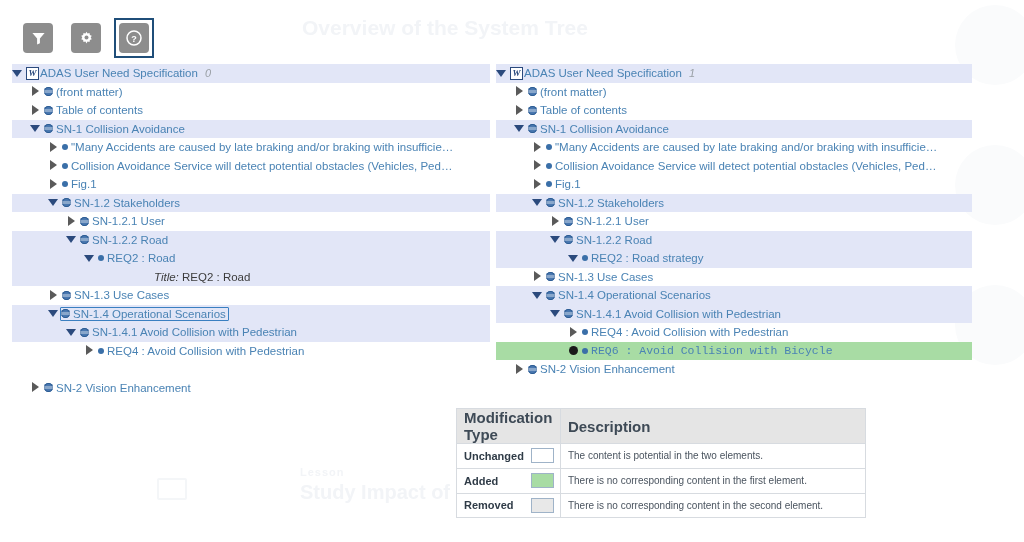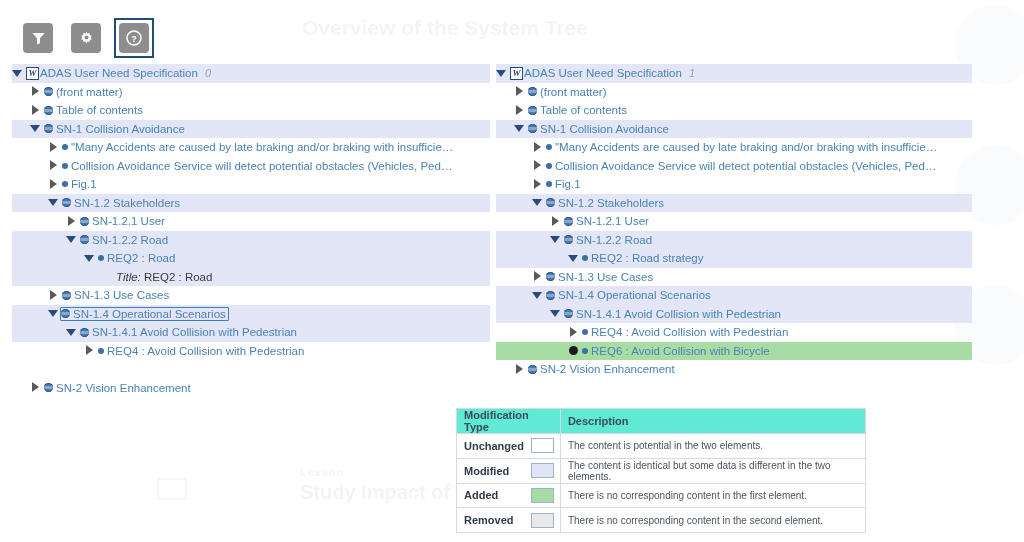--- a/index.html
+++ b/index.html
@@ -60,21 +60,21 @@
   .trow {
     position: relative;
     height: 18.5px;
     display: flex; align-items: center;
     font-size: 11.5px;
     color: #4a83b4;
     white-space: nowrap;
   }
   .trow.m-unchanged { background: transparent; text-align: center; }
   .trow.m-modified  { background: #e2e6f7; }
-  .trow.m-added     { background: #a8dca4; }
+  .trow.m-added     { background: #a8dca4; font-family: Liberation Mono, monospace; }
 
   .twist {
     width: 11px; height: 11px; flex: 0 0 11px;
     position: relative; margin-right: 3px; cursor: pointer;
   }
   .twist.closed::before {
     content: ""; position: absolute; left: 2px; top: 0px;
     border-left: 7px solid #5a5a5a;
     border-top: 5px solid transparent;
     border-bottom: 5px solid transparent;
@@ -111,21 +111,21 @@
     content:""; position:absolute; left:0; top:3px; width:9px; height:3px;
     background: rgba(255,255,255,0.35);
   }
   .node-dot.small {
     width: 6px; height: 6px; border-radius: 50%;
     background: #3a6fa8;
   }
 
   .tlabel { color: #4a83b4; }
   .tlabel.plain { color: #3c3c3c; }
-  .tlabel .ital { font-style: italic; color: #3c3c3c; }
+  .tlabel .ital { font-style: italic; color: #3c3c3c; margin-left: 38px; }
   .tcount { margin-left: 7px; color: #9aa0a6; font-style: italic; font-size: 11px; }
 
   .selbox {
     border: 1.5px solid #3a7fc1;
     padding: 0 2px 0 0;
     margin-left: -2px;
     display: flex; align-items: center;
     border-radius: 1px;
   }
 
@@ -147,23 +147,23 @@
     background: #ffffff;
   }
   #legend td, #legend th {
     border: 1px solid #d7dbe0;
     padding: 0 7px;
     height: 24.8px;
     text-align: left;
     vertical-align: middle;
   }
   #legend thead th {
-    background: #5eead4;
+    background: #e5e5e5;
     color: #3e4a56;
-    font-size: 11px;
+    font-size: 15px;
     font-weight: bold;
   }
   .lg-type {
     width: 68px; color: #2f3b47; font-weight: bold; font-size: 11px;
     border-right: none !important;
   }
   .lg-swatchcell {
     width: 26px; border-left: none !important; padding: 0 6px 0 0 !important;
   }
   .lg-swatch {
@@ -509,27 +509,20 @@
         <th class="lg-th-desc">Description</th>
       </tr>
     </thead>
     <tbody id="legend-body">
         <tr>
           <td class="lg-type">Unchanged</td>
           <td class="lg-swatchcell">
             <span class="lg-swatch" style="background: rgb(255, 255, 255);"></span>
           </td>
           <td class="lg-desc">The content is potential in the two elements.</td>
-        </tr>
-        <tr>
-          <td class="lg-type">Modified</td>
-          <td class="lg-swatchcell">
-            <span class="lg-swatch" style="background: rgb(223, 228, 247);"></span>
-          </td>
-          <td class="lg-desc">The content is identical but some data is different in the two elements.</td>
         </tr>
         <tr>
           <td class="lg-type">Added</td>
           <td class="lg-swatchcell">
             <span class="lg-swatch" style="background: rgb(168, 220, 164);"></span>
           </td>
           <td class="lg-desc">There is no corresponding content in the first element.</td>
         </tr>
         <tr>
           <td class="lg-type">Removed</td>

